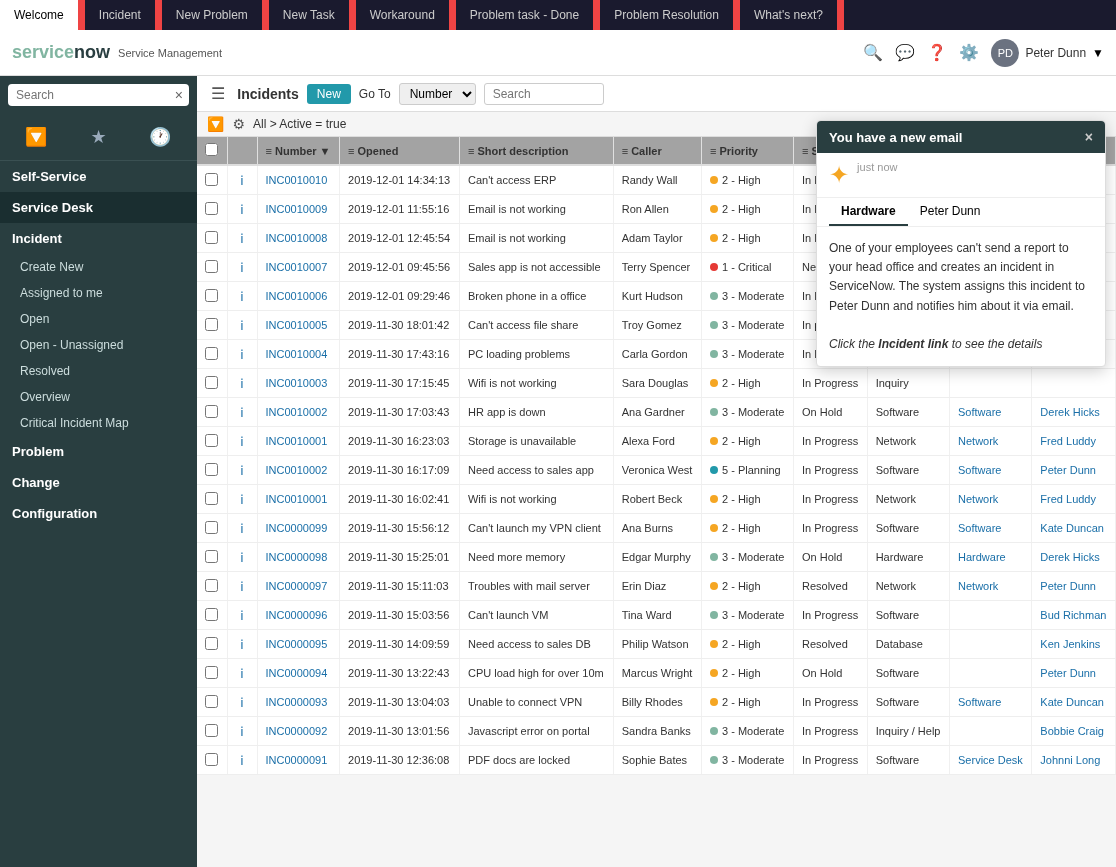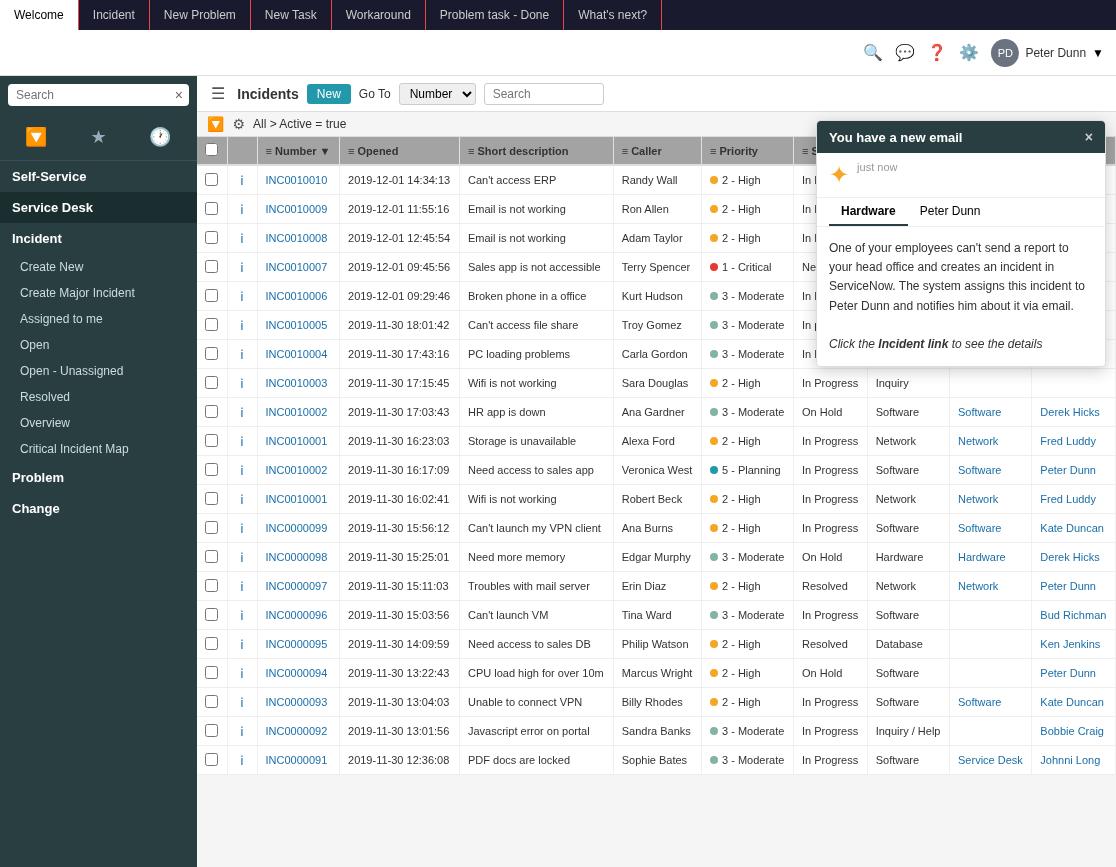--- a/index.html
+++ b/index.html
@@ -15,21 +15,21 @@
     }
     .top-nav-tab {
       padding: 16px 14px;
       height: 100%;
       display: flex;
       align-items: center;
       color: #ccc;
       font-size: 12px;
       cursor: pointer;
       white-space: nowrap;
-      border-right: 1px solid #ef4444;
+      border-right: 7px solid #ef4444;
     }
     .top-nav-tab.active {
       background: #fff;
       color: #000;
     }
 
     
     .header-bar {
       background: #fff;
       height: 46px;
@@ -340,24 +340,31 @@
 </head>
 <body>
 
 <div class="top-nav">
   <div class="top-nav-tab active">Welcome</div>
   <div class="top-nav-tab">Incident</div>
   <div class="top-nav-tab">New Problem</div>
   <div class="top-nav-tab">New Task</div>
   <div class="top-nav-tab">Workaround</div>
   <div class="top-nav-tab">Problem task - Done</div>
+  <div class="top-nav-tab">Problem Resolution</div>
   <div class="top-nav-tab">What's next?</div>
 </div>
 
 <div class="header-bar">
+  <div class="logo-area">
+    <div class="logo-text">
+      <span>service</span>now
+    </div>
+    <div class="service-management">Service Management</div>
+  </div>
   <div class="header-right">
     <span class="header-icon">🔍</span>
     <span class="header-icon">💬</span>
     <span class="header-icon">❓</span>
     <span class="header-icon">⚙️</span>
     <div class="user-area">
       <div class="avatar">PD</div>
       <span class="user-name">Peter Dunn</span>
       <span>▼</span>
     </div>
@@ -373,29 +380,29 @@
     </div>
     <div class="sidebar-icons">
       <span class="sidebar-icon">🔽</span>
       <span class="sidebar-icon">★</span>
       <span class="sidebar-icon">🕐</span>
     </div>
     <div class="sidebar-category">Self-Service</div>
     <div class="sidebar-category active" style="background:#1a2e30;">Service Desk</div>
     <div class="sidebar-category">Incident</div>
     <div class="sidebar-item">Create New</div>
-    <div class="sidebar-item">Create Major Incident</div>
     <div class="sidebar-item">Assigned to me</div>
     <div class="sidebar-item">Open</div>
     <div class="sidebar-item">Open - Unassigned</div>
     <div class="sidebar-item">Resolved</div>
     <div class="sidebar-item">Overview</div>
     <div class="sidebar-item">Critical Incident Map</div>
     <div class="sidebar-category">Problem</div>
     <div class="sidebar-category">Change</div>
+    <div class="sidebar-category">Configuration</div>
   </div>
 
   <div class="content-area">
 
     <div class="content-toolbar">
       <button class="toolbar-btn">☰</button>
       <span class="incidents-title">Incidents</span>
       <button class="new-btn">New</button>
       <span class="goto-label">Go To</span>
       <select class="goto-select">

